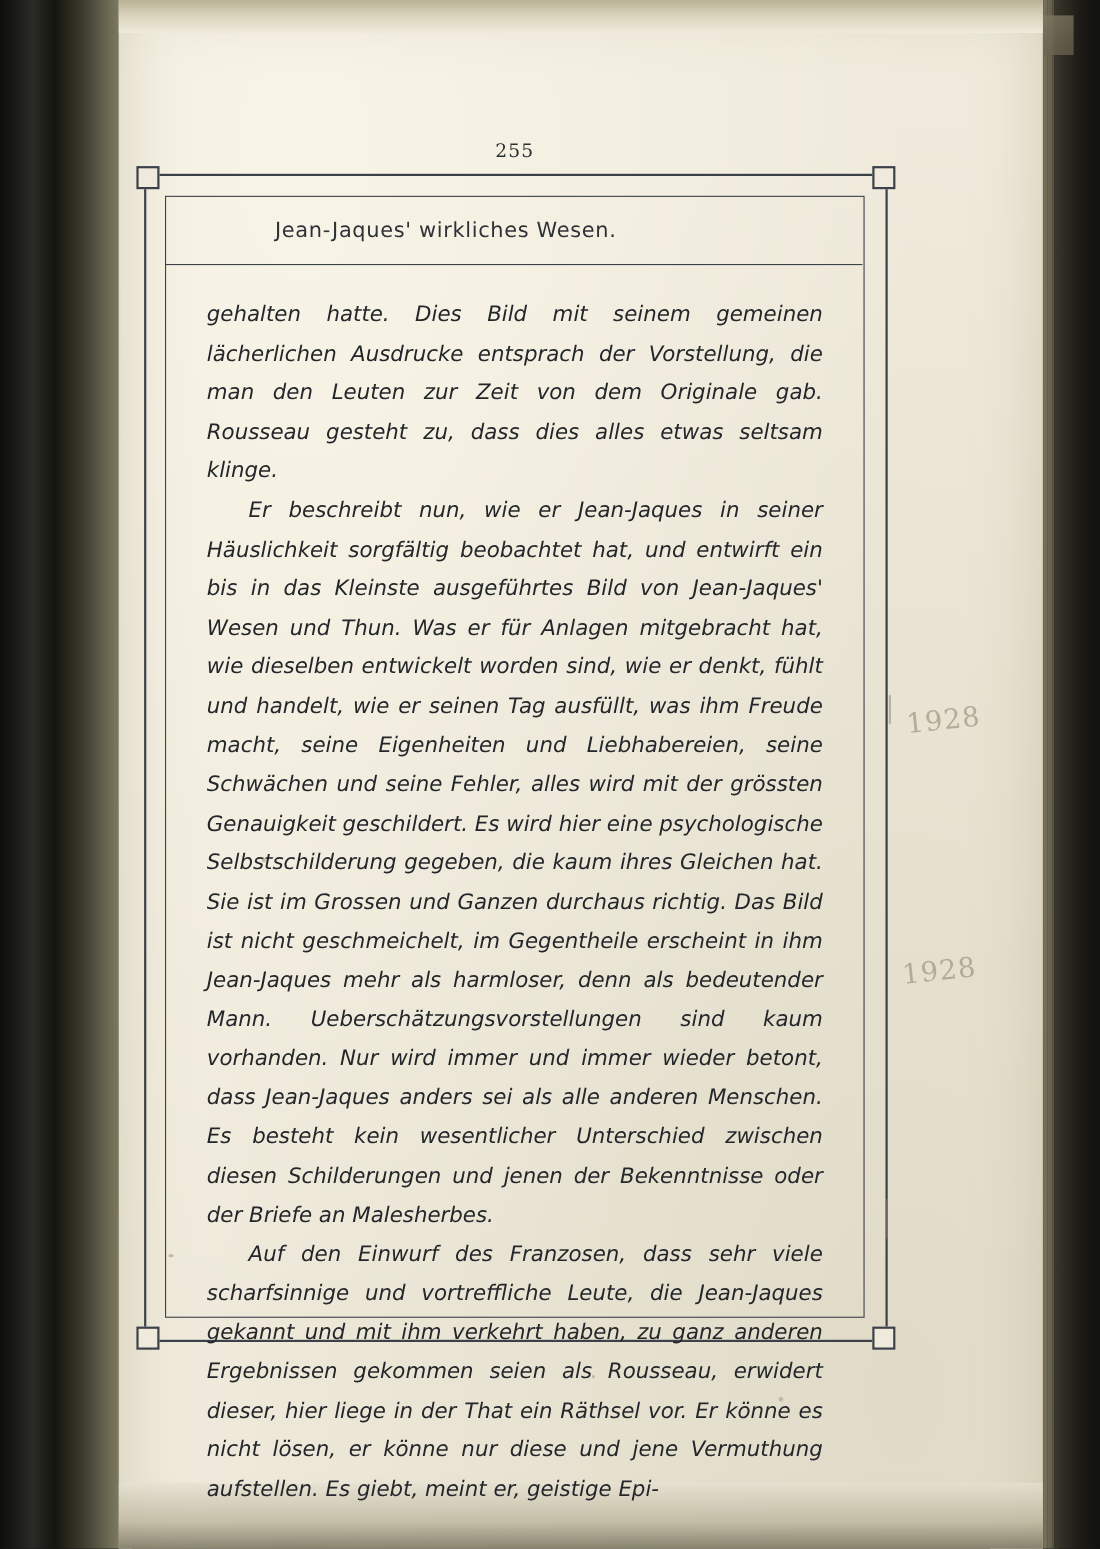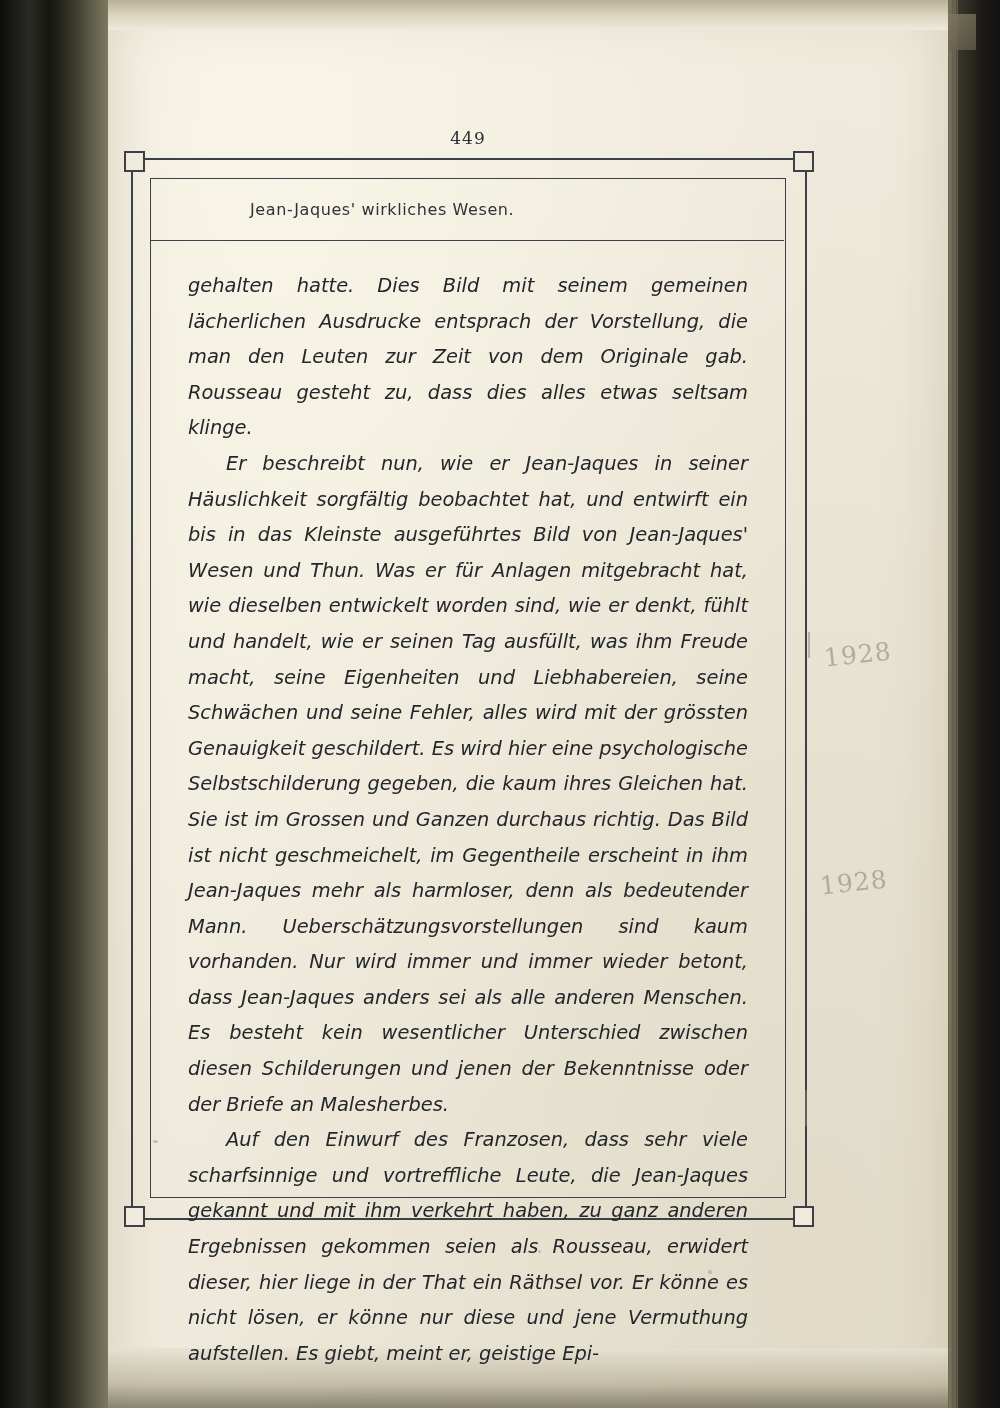--- a/index.html
+++ b/index.html
@@ -124,21 +124,21 @@
     top: 178px;
     width: 634px;
     height: 62px;
     border-bottom: 1.5px solid #3c4048;
     display: flex;
     align-items: center;
   }
   .running-head {
     margin-left: 100px;
     font-family: "DejaVu Sans", sans-serif;
-    font-size: 16px;
+    font-size: 19px;
     letter-spacing: 0.6px;
     color: #2e3238;
   }
 
   .folio {
     position: absolute;
     left: 0; top: 128px;
     width: 720px;
     text-align: center;
     font-family: "DejaVu Serif", serif;
@@ -206,21 +206,21 @@
 
   <div class="foredge"></div>
   <div class="foredge-lines"></div>
   <div class="foredge-dark"></div>
   <div class="cover-corner"></div>
 
   <div class="page">
     <div class="page-top-edge"></div>
     <div class="page-bottom-edge"></div>
 
-    <div class="folio">449</div>
+    <div class="folio">255</div>
 
     <div class="frame-outer">
       <span class="corner-sq corner-tl"></span>
       <span class="corner-sq corner-tr"></span>
       <span class="corner-sq corner-bl"></span>
       <span class="corner-sq corner-br"></span>
     </div>
 
     <div class="frame-inner"></div>
 

